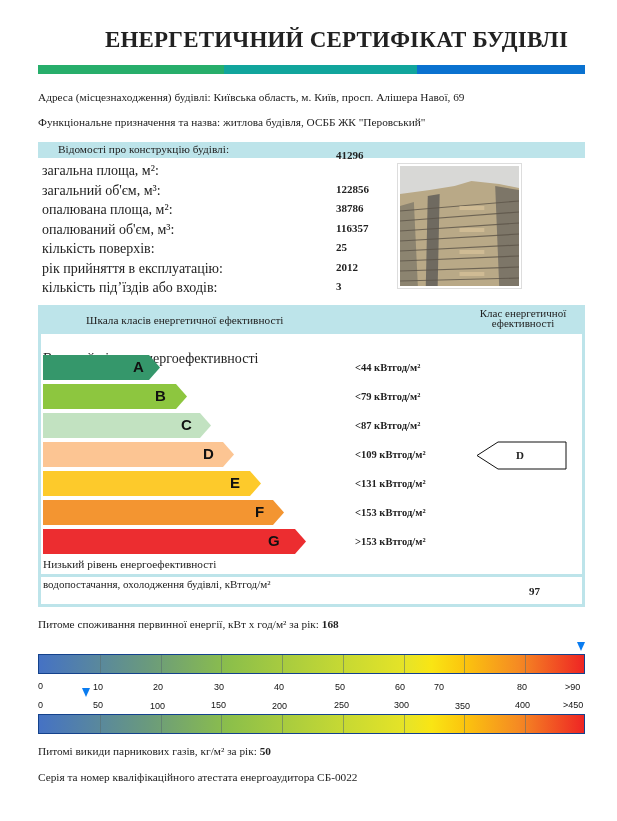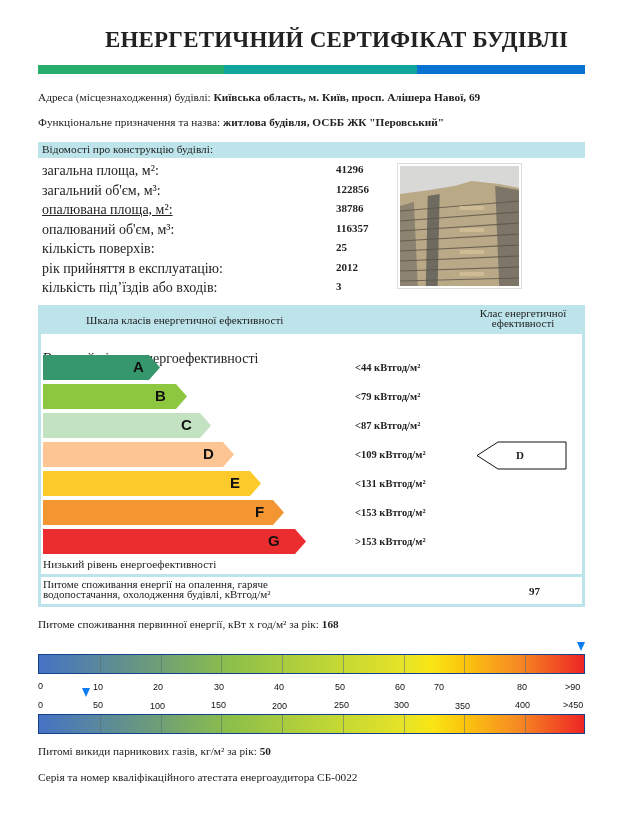--- a/index.html
+++ b/index.html
@@ -8,24 +8,24 @@
 
   .title { position: absolute; left: 0; top: 27px; width: 617px; text-align: center;
     font-size: 23px; font-weight: bold; letter-spacing: 0.2px; color: #222; margin-left: 28px; }
   .stripe { position: absolute; left: 38px; top: 65px; width: 547px; height: 9px; display: flex; }
   .stripe div { height: 100%; }
   .s1 { width: 34%; background: #27ae6b; }
   .s2 { width: 35.3%; background: #11a59c; }
   .s3 { flex: 1; background: #0a72d0; }
 
   .line { position: absolute; left: 38px; font-size: 11.3px; white-space: nowrap; }
-  .line b { font-weight: bold; }
+  .line b { font-weight: normal; }
 
   .constr-head { position: absolute; left: 38px; top: 142px; width: 547px; height: 16px;
-    background: #bde4ea; font-size: 11.3px; padding: 1px 4px; }
+    background: #bde4ea; font-size: 11.3px; padding: 1px 20px; }
   .constr-row { position: absolute; left: 42px; font-size: 14px; }
   .constr-val { position: absolute; left: 336px; font-size: 11px; font-weight: bold; }
   .photo { position: absolute; left: 397px; top: 163px; width: 125px; height: 126px;
     border: 1px solid #ddd; padding: 2px; background: #fff; }
   .photo svg { width: 100%; height: 100%; display: block; }
 
   .scale-box { position: absolute; left: 38px; top: 305px; width: 547px; height: 302px;
     border: 3px solid #bde4ea; }
   .scale-head { position: absolute; left: 38px; top: 305px; width: 547px; height: 29px; background: #bde4ea; }
   .scale-head-left { position: absolute; left: 86px; top: 314px; font-size: 11.3px; }
@@ -71,24 +71,24 @@
 <div class="line" style="top:91px">
   <span>Адреса (місцезнаходження) будівлі: </span><b>Київська область, м. Київ, просп. Алішера Навої, 69</b>
 </div>
 <div class="line" style="top:116px">
   <span>Функціональне призначення та назва: </span><b>житлова будівля, ОСББ ЖК "Перовський"</b>
 </div>
 
 <div class="constr-head">Відомості про конструкцію будівлі:</div>
 <div id="constr-rows">
     <div class="constr-row" style="top: 163px;">загальна площа, м²:</div>
-    <div class="constr-val" style="top: 163px;">41296</div>
+    <div class="constr-val" style="top: 149px;">41296</div>
     <div class="constr-row" style="top: 183px;">загальний об'єм, м³:</div>
     <div class="constr-val" style="top: 183px;">122856</div>
-    <div class="constr-row" style="top: 202px; text-decoration: underline;">опалювана площа, м²:</div>
+    <div class="constr-row" style="top: 202px;">опалювана площа, м²:</div>
     <div class="constr-val" style="top: 202px;">38786</div>
     <div class="constr-row" style="top: 222px;">опалюваний об'єм, м³:</div>
     <div class="constr-val" style="top: 222px;">116357</div>
     <div class="constr-row" style="top: 241px;">кількість поверхів:</div>
     <div class="constr-val" style="top: 241px;">25</div>
     <div class="constr-row" style="top: 261px;">рік прийняття в експлуатацію:</div>
     <div class="constr-val" style="top: 261px;">2012</div>
     <div class="constr-row" style="top: 280px;">кількість під’їздів або входів:</div>
     <div class="constr-val" style="top: 280px;">3</div>
   </div>
@@ -181,21 +181,20 @@
   </div>
 <div class="lo-label">Низький рівень енергоефективності</div>
 
 <svg class="class-indicator" viewBox="0 0 91 29">
   <polygon points="1,14.5 22,1 90,1 90,28 22,28" fill="#fff" stroke="#111" stroke-width="1"></polygon>
 </svg>
 <div class="class-indicator-letter">D</div>
 
 <div class="hdivider"></div>
 <div class="spec-label">
-  <div>Питоме споживання енергії на опалення, гаряче</div>
   <div>водопостачання, охолодження будівлі, кВтгод/м²</div>
 </div>
 <div class="spec-val">97</div>
 
 <div class="primary">
   <span>Питоме споживання первинної енергії, кВт х год/м² за рік: </span><b>168</b>
 </div>
 
 <div class="marker" style="left:577px;top:642px"></div>
 <div class="gauge" id="gauge-top" style="top:654px">

